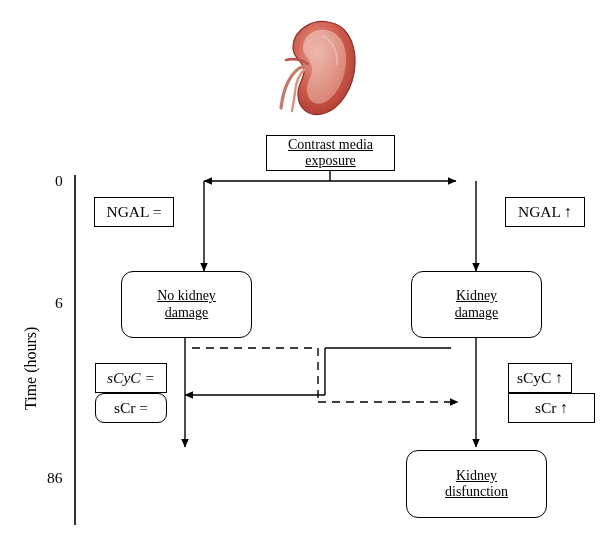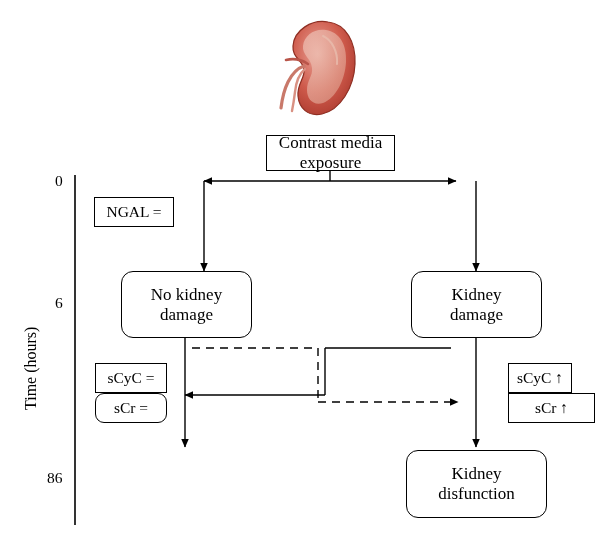--- a/index.html
+++ b/index.html
@@ -32,21 +32,22 @@
     text-align: center;
     line-height: 1.15;
   }
   .rect { border-radius: 0; }
   .round { border-radius: 12px; }
   .small-label {
     font-size: 15.5px;
     padding: 14px 6px;
   }
   .box-text {
-    font-size: 17px;
+    font-size: 14px;
+    text-decoration: underline;
   }
   .axis-label {
     position: absolute;
     font-size: 15.5px;
     white-space: nowrap;
   }
   .axis-title {
     position: absolute;
     font-size: 16px;
     transform: rotate(-90deg);
@@ -135,32 +136,35 @@
 
   <div class="node rect box-text" style="left: 266px; top: 135px; width: 129px; height: 36px;">
     <span style="white-space: pre-line;">Contrast media
 exposure</span>
   </div>
 
   <div class="node rect small-label" style="left: 94px; top: 197px; width: 80px; height: 30px;">
     <span>NGAL =</span>
   </div>
 
+  <div class="node rect small-label" style="left: 505px; top: 197px; width: 80px; height: 30px;">
+    <span>NGAL ↑</span>
+  </div>
 
   <div class="node round box-text" style="left: 121px; top: 271px; width: 131px; height: 67px;">
     <span style="white-space: pre-line;">No kidney
 damage</span>
   </div>
 
   <div class="node round box-text" style="left: 411px; top: 271px; width: 131px; height: 67px;">
     <span style="white-space: pre-line;">Kidney
 damage</span>
   </div>
 
-  <div class="node rect small-label" style="left: 95px; top: 363px; width: 72px; height: 28px;">
+  <div class="node rect small-label" style="left: 95px; top: 363px; width: 72px; height: 28px; font-style: italic;">
     <span>sCyC =</span>
   </div>
 
   <div class="node rect small-label" style="left: 95px; top: 393px; width: 72px; height: 28px; border-radius: 9px;">
     <span>sCr =</span>
   </div>
 
   <div class="node rect small-label" style="left: 508px; top: 363px; width: 64px; height: 28px;">
     <span>sCyC ↑</span>
   </div>

